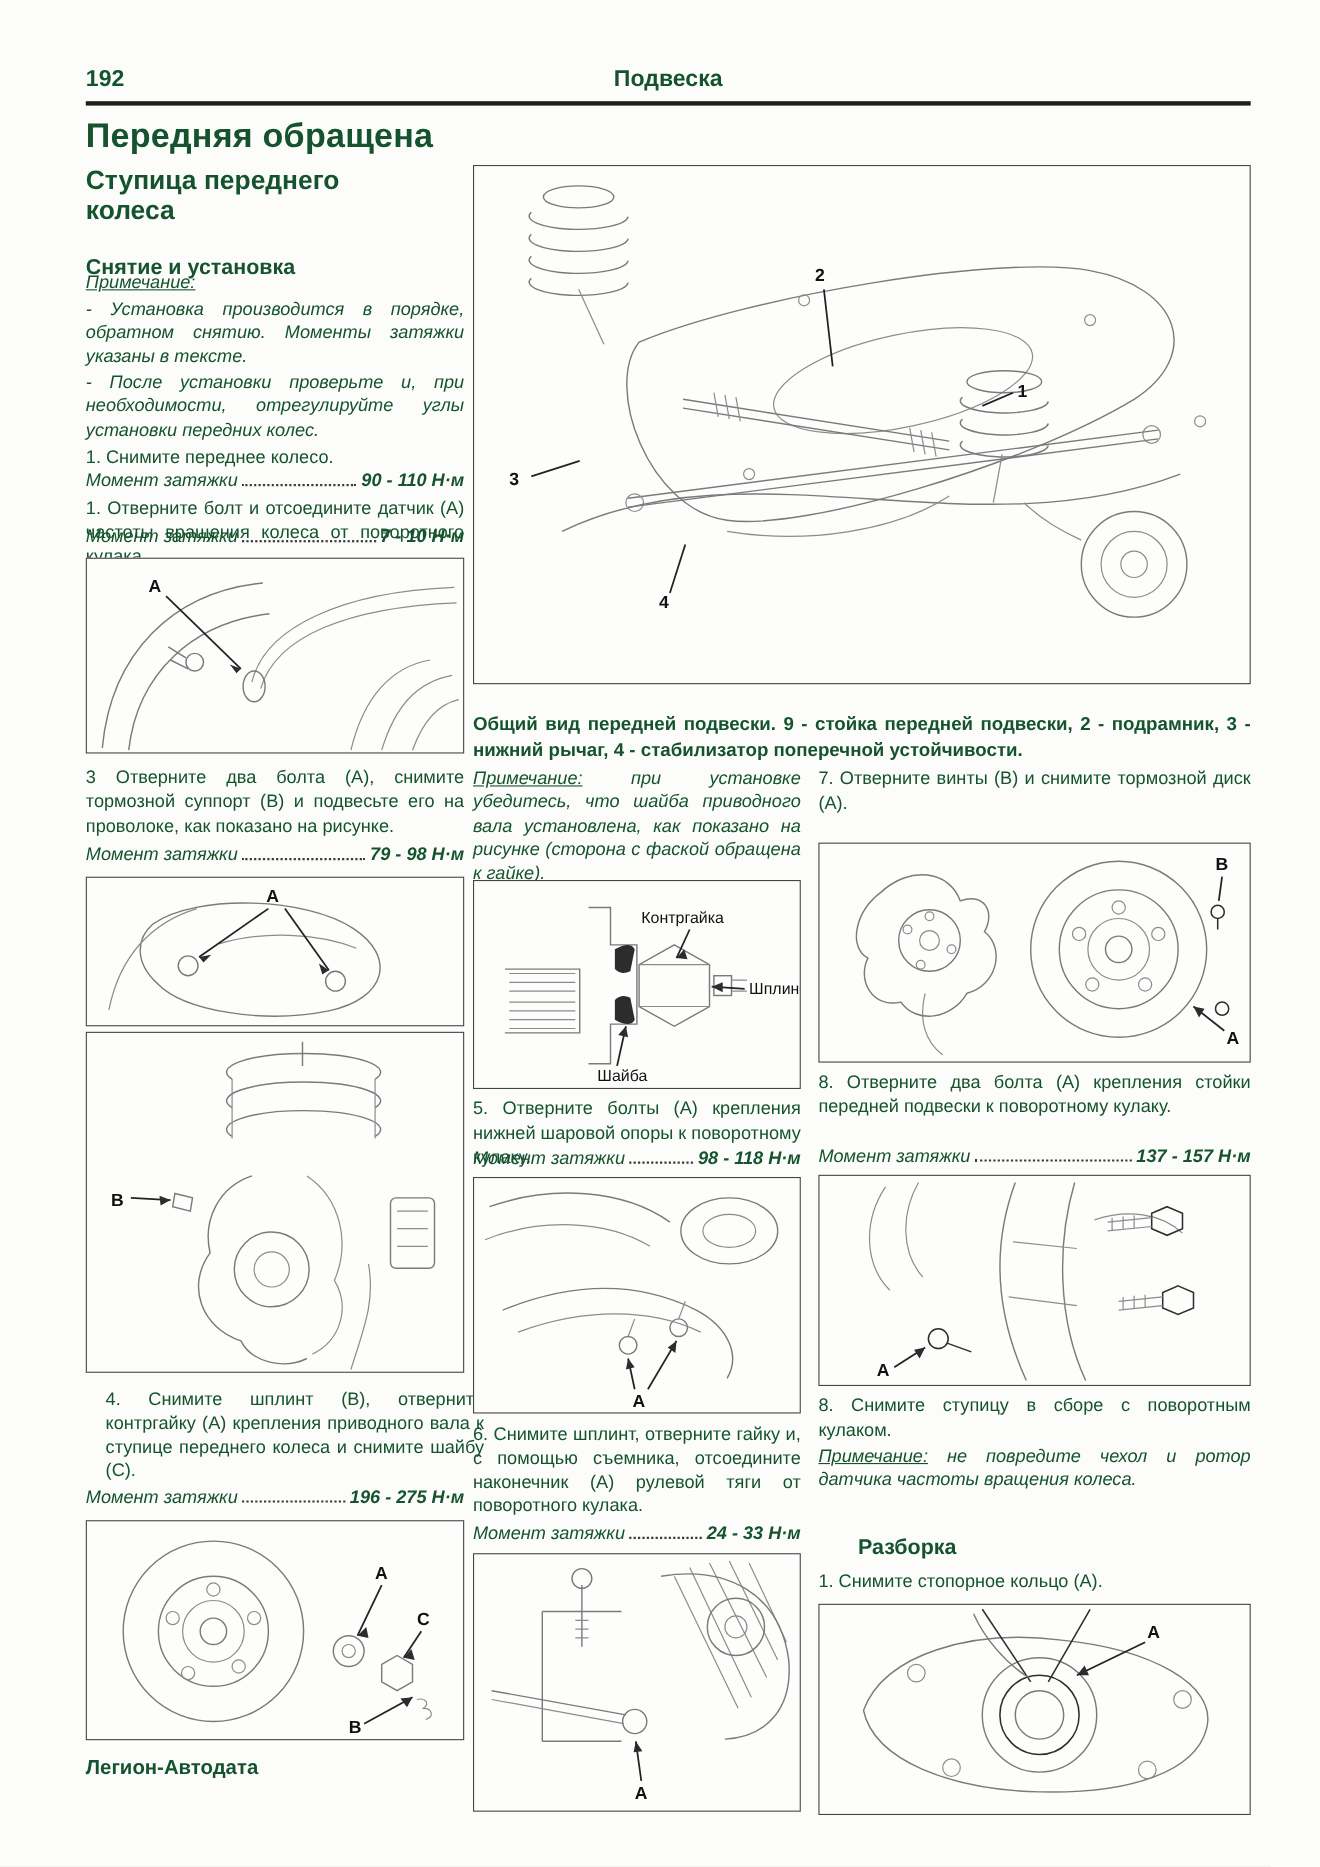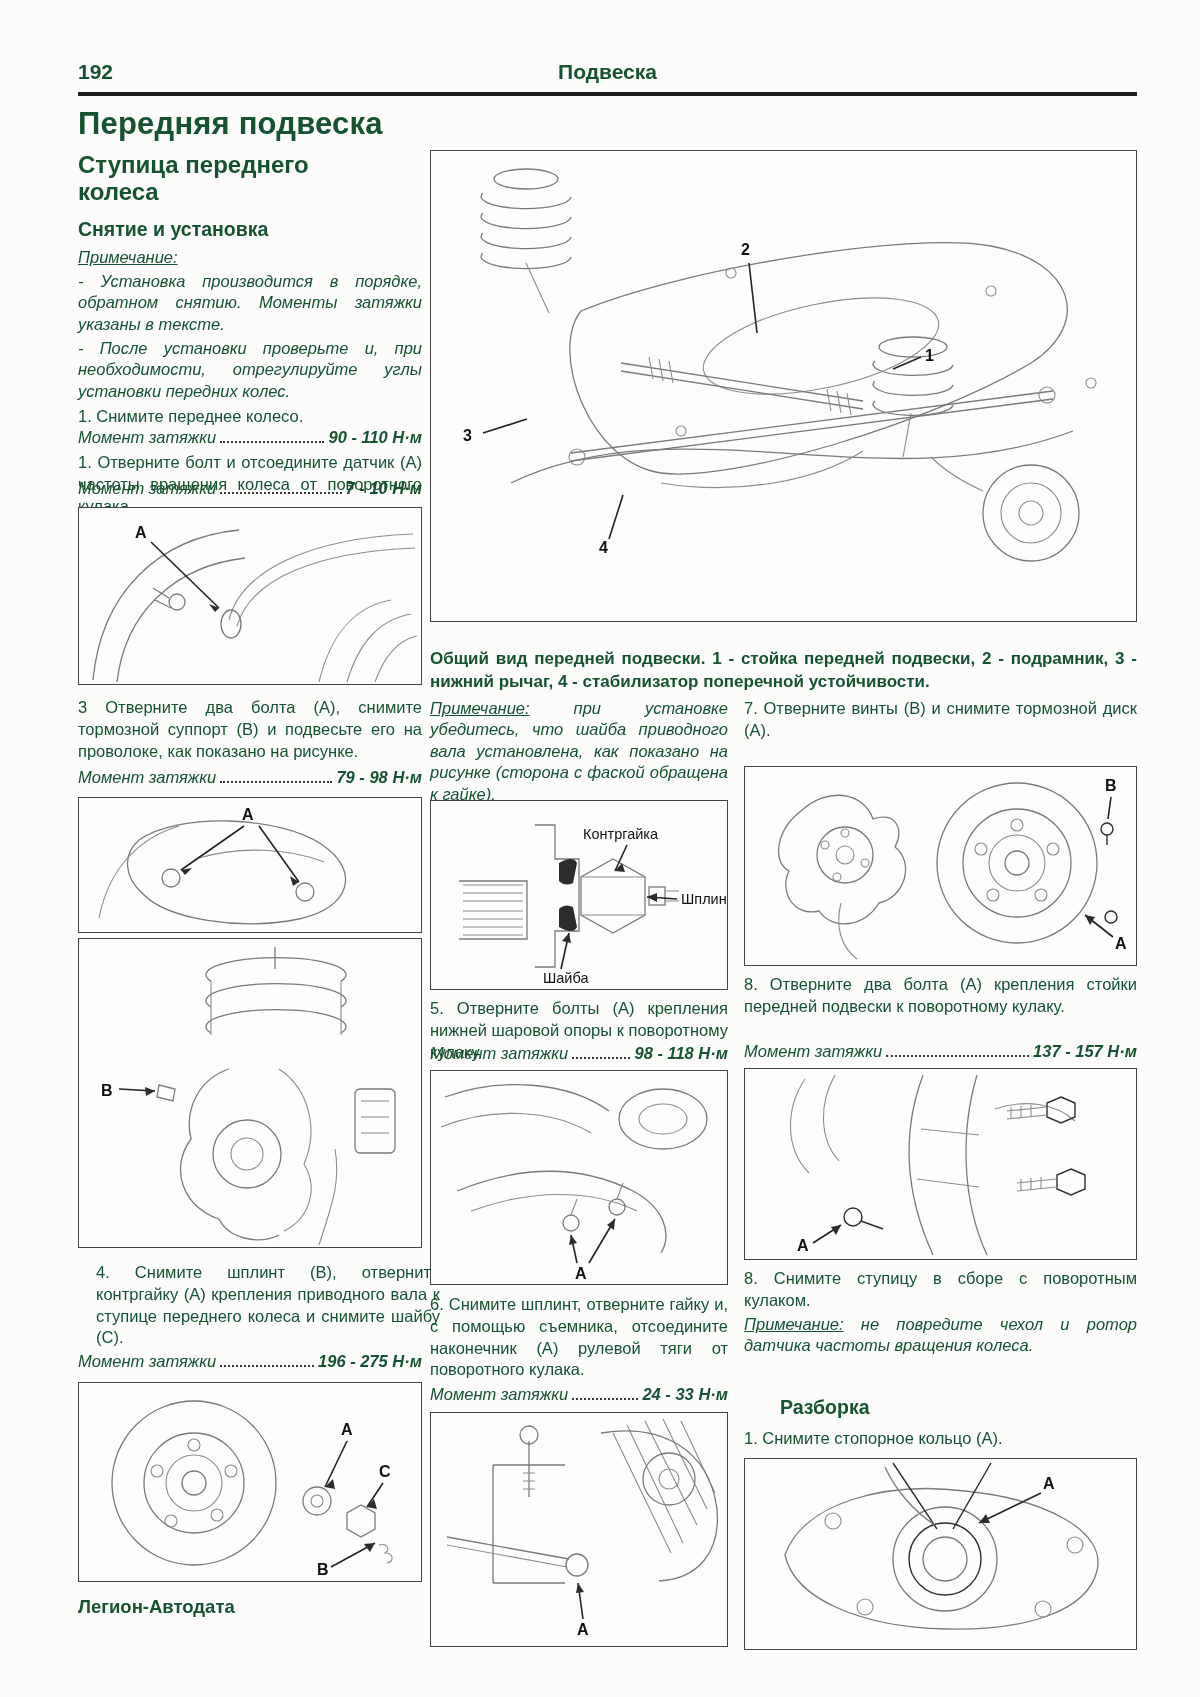--- a/index.html
+++ b/index.html
@@ -36,24 +36,24 @@
 </style>
 </head>
 <body>
 
 <div class="page">
 
   <div class="abs hdr-num" style="left:78px;top:60px;">192</div>
   <div class="abs hdr-chapter" style="left:78px;top:60px;width:1059px;">Подвеска</div>
   <div class="abs rule" style="left:78px;top:92px;width:1059px;"></div>
 
-  <h1 class="abs title" style="left:78px;top:106px;">Передняя подвеска</h1>
+  <h1 class="abs title" style="left:78px;top:106px;">Передняя обращена</h1>
 
   <h2 class="abs sec" style="left:78px;top:152px;width:280px;">Ступица переднего колеса</h2>
-  <h3 class="abs sub" style="left:78px;top:218px;">Снятие и установка</h3>
+  <h3 class="abs sub" style="left:78px;top:232px;">Снятие и установка</h3>
 
   <p class="abs note" style="left:78px;top:247px;width:344px;"><span class="note-label">Примечание:</span></p>
   <p class="abs note" style="left:78px;top:271px;width:344px;">- Установка производится в порядке, обратном снятию. Моменты затяжки указаны в тексте.</p>
   <p class="abs note" style="left:78px;top:338px;width:344px;">- После установки проверьте и, при необходимости, отрегулируйте углы установки передних колес.</p>
 
   <p class="abs body" style="left:78px;top:406px;width:344px;">1. Снимите переднее колесо.</p>
   <div class="abs torque" style="left:78px;top:428px;width:344px;">
     <span class="t-label">Момент затяжки</span>
       <span class="t-leader"></span>
       <span class="t-value">90 - 110 Н·м</span>
@@ -204,21 +204,21 @@
       <text class="lbl" x="310" y="104">2</text>
       <line class="lead" x1="490" y1="206" x2="462" y2="218"></line>
       <text class="lbl" x="494" y="210">1</text>
       <line class="lead" x1="52" y1="282" x2="96" y2="268"></line>
       <text class="lbl" x="32" y="290">3</text>
       <line class="lead" x1="178" y1="388" x2="192" y2="344"></line>
       <text class="lbl" x="168" y="402">4</text>
     </svg>
   </div>
 
-  <p class="abs cap" style="left:430px;top:630px;width:707px;">Общий вид передней подвески. 1 - стойка передней подвески, 2 - подрамник, 3 - нижний рычаг, 4 - стабилизатор поперечной устойчивости.</p>
+  <p class="abs cap" style="left:430px;top:630px;width:707px;">Общий вид передней подвески. 9 - стойка передней подвески, 2 - подрамник, 3 - нижний рычаг, 4 - стабилизатор поперечной устойчивости.</p>
 
   <p class="abs note" style="left:430px;top:698px;width:298px;"><span class="note-label">Примечание:</span> <span>при установке убедитесь, что шайба приводного вала установлена, как показано на рисунке (сторона с фаской обращена к гайке).</span></p>
 
   <div class="abs fig" style="left:430px;top:800px;width:298px;height:190px;">
     <svg width="295" height="187" viewBox="0 0 295 187">
       <path class="art" d="M28,80 L96,80 L96,138 L28,138"></path>
       <path class="art2" d="M32,84 l60,0 M32,92 l60,0 M32,100 l60,0 M32,110 l60,0 M32,118 l60,0 M32,126 l60,0 M32,134 l60,0"></path>
       <path class="art" d="M104,24 L124,24 L124,58 L148,58 L148,130 L124,130 L124,166 L104,166"></path>
       <path class="fillb" d="M128,62 q14,-8 18,0 l-4,20 q-8,4 -14,-2 z"></path>
       <path class="fillb" d="M128,126 q14,8 18,0 l-4,-20 q-8,-4 -14,2 z"></path>

